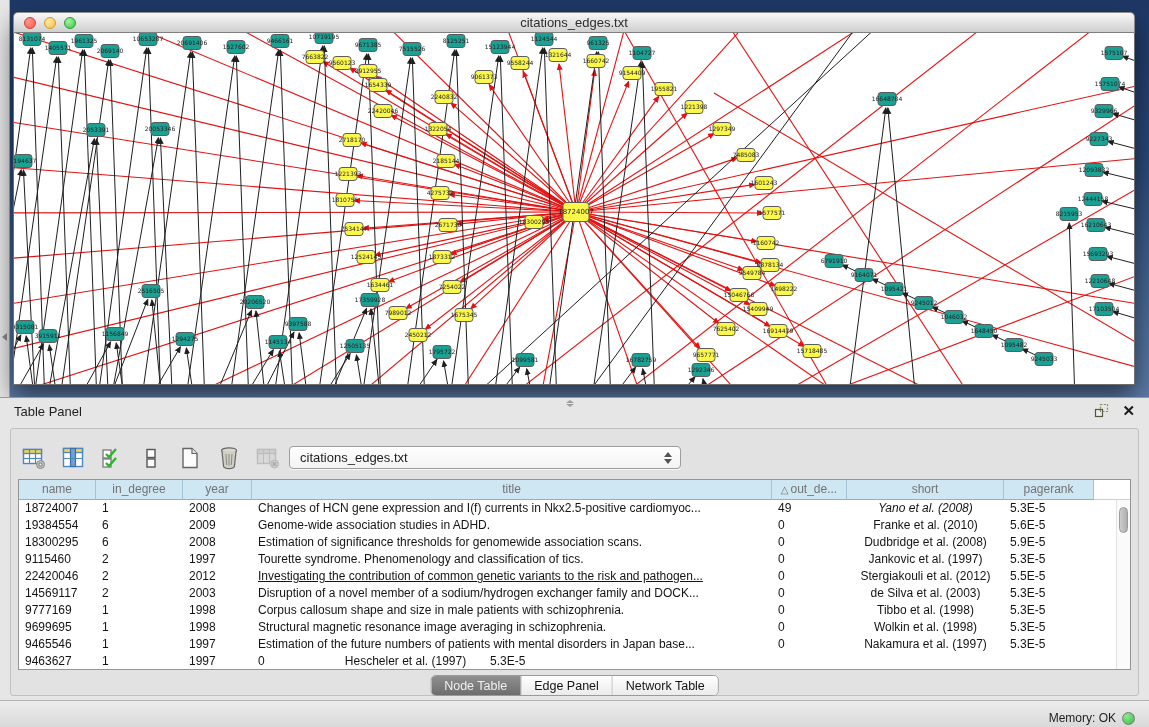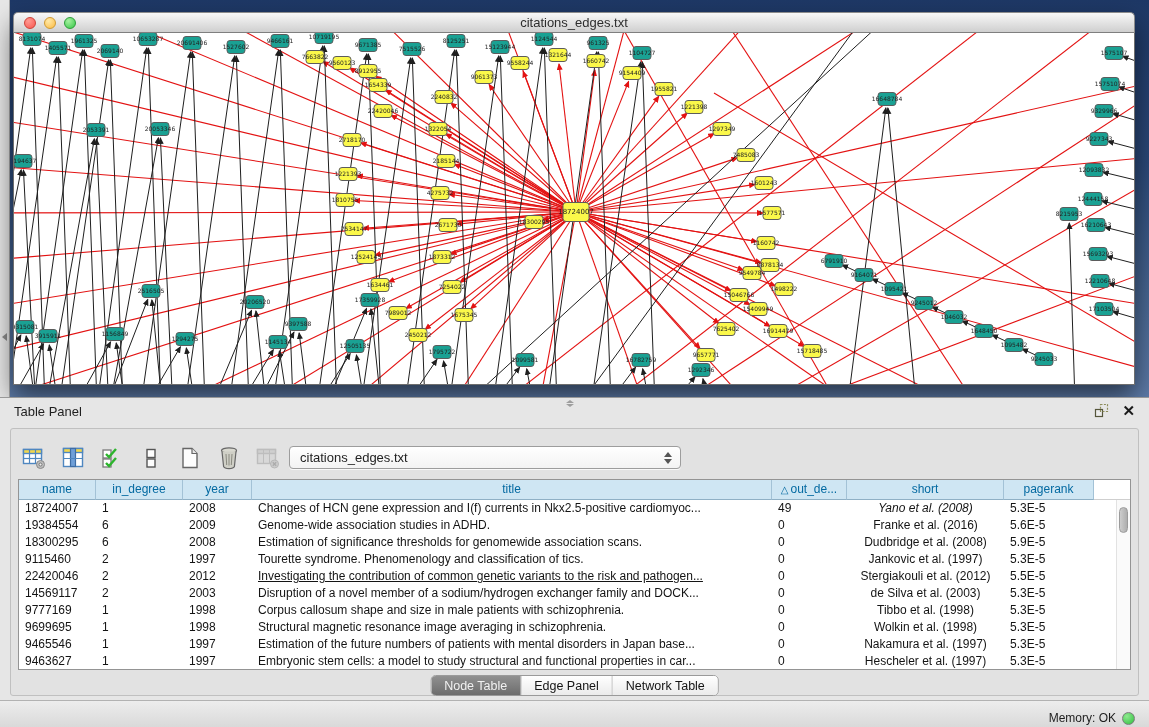--- a/index.html
+++ b/index.html
@@ -45,21 +45,21 @@
   .combo { position:absolute; left:278px; top:17px; width:392px; height:23px; background:linear-gradient(#ffffff,#f3f3f3);
     border:1px solid #9d9d9d; border-radius:4px; box-shadow:0 1px 0 rgba(255,255,255,.8); display:flex; align-items:center; }
   .combo-text { padding-left:10px; font-size:13px; color:#222; flex:1; }
   .combo-arrows { margin-right:8px; display:flex; flex-direction:column; gap:2px; }
   .combo-arrows .up { width:0;height:0;border-left:4px solid transparent;border-right:4px solid transparent;border-bottom:5px solid #555;}
   .combo-arrows .down { width:0;height:0;border-left:4px solid transparent;border-right:4px solid transparent;border-top:5px solid #555;}
 
   .tbl { position:absolute; left:7px; top:50px; width:1113px; height:191px; background:#fff; border:1px solid #949494; overflow:hidden; }
   .thead { display:flex; height:20px; background:#fff; }
   .th { background:#cfe6f3; border-right:1px solid #a3c2d6; border-bottom:1px solid #8fb0c5; font-size:12px;
-    text-align:center; line-height:19px; color:#0369a1; overflow:hidden; white-space:nowrap; flex-shrink:0; }
+    text-align:center; line-height:19px; color:#737373; overflow:hidden; white-space:nowrap; flex-shrink:0; }
   .th-filler { flex:1; background:#fff; border-bottom:1px solid #cfcfcf; }
   .sort-tri { font-size:10px; margin-right:2px; }
   .trow { display:flex; height:17px; line-height:17px; font-size:12px; color:#141414; }
   .cell { overflow:hidden; white-space:nowrap; padding-left:6px; flex-shrink:0; }
   .cell.center { text-align:center; padding-left:0; }
   .vscroll { position:absolute; right:0; top:20px; bottom:0; width:14px; background:#fafafa; border-left:1px solid #e2e2e2; }
   .vthumb { position:absolute; left:2px; top:7px; width:9px; height:26px;
     background:linear-gradient(90deg,#cdcdcd,#aeaeae); border:1px solid #9b9b9b; border-radius:5px; }
 
   .tabs { position:absolute; left:50%; transform:translateX(-50%); top:246px; display:flex; height:21px;
@@ -773,21 +773,21 @@
             <div class="cell" style="width: 75px;">49</div>
             <div class="cell center" style="width: 157px; font-style: italic;">Yano et al. (2008)</div>
             <div class="cell" style="width: 90px;">5.3E-5</div>
           </div>
           <div class="trow">
             <div class="cell" style="width: 77px;">19384554</div>
             <div class="cell" style="width: 87px;">6</div>
             <div class="cell" style="width: 69px;">2009</div>
             <div class="cell" style="width: 520px;">Genome-wide association studies in ADHD.</div>
             <div class="cell" style="width: 75px;">0</div>
-            <div class="cell center" style="width: 157px;">Franke et al. (2016)</div>
+            <div class="cell center" style="width: 157px;">Franke et al. (2010)</div>
             <div class="cell" style="width: 90px;">5.6E-5</div>
           </div>
           <div class="trow">
             <div class="cell" style="width: 77px;">18300295</div>
             <div class="cell" style="width: 87px;">6</div>
             <div class="cell" style="width: 69px;">2008</div>
             <div class="cell" style="width: 520px;">Estimation of significance thresholds for genomewide association scans.</div>
             <div class="cell" style="width: 75px;">0</div>
             <div class="cell center" style="width: 157px;">Dudbridge et al. (2008)</div>
             <div class="cell" style="width: 90px;">5.9E-5</div>
@@ -843,21 +843,20 @@
             <div class="cell" style="width: 69px;">1997</div>
             <div class="cell" style="width: 520px;">Estimation of the future numbers of patients with mental disorders in Japan base...</div>
             <div class="cell" style="width: 75px;">0</div>
             <div class="cell center" style="width: 157px;">Nakamura et al. (1997)</div>
             <div class="cell" style="width: 90px;">5.3E-5</div>
           </div>
           <div class="trow">
             <div class="cell" style="width: 77px;">9463627</div>
             <div class="cell" style="width: 87px;">1</div>
             <div class="cell" style="width: 69px;">1997</div>
-            <div class="cell" style="width: 520px;">Embryonic stem cells: a model to study structural and functional properties in car...</div>
             <div class="cell" style="width: 75px;">0</div>
             <div class="cell center" style="width: 157px;">Hescheler et al. (1997)</div>
             <div class="cell" style="width: 90px;">5.3E-5</div>
           </div>
         </div>
       <div class="vscroll">
         <div class="vthumb"></div>
       </div>
     </div>
 

